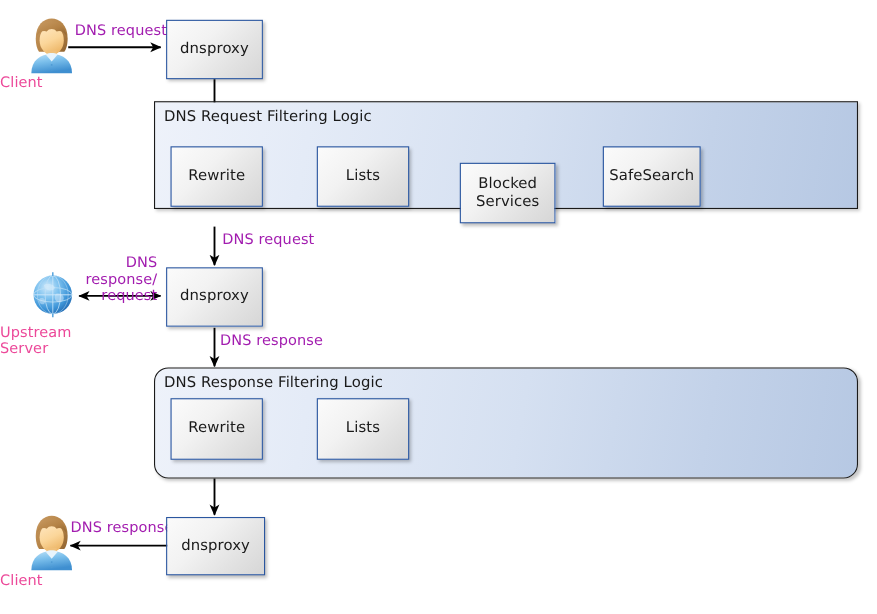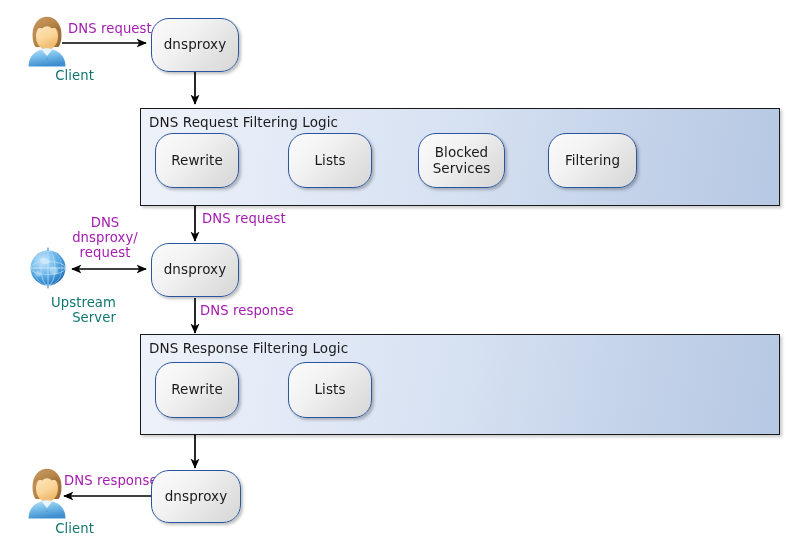--- a/index.html
+++ b/index.html
@@ -18,21 +18,21 @@
     width: 797px;
     height: 558px;
     background: #ffffff;
   }
 
   
   .node-box {
     position: absolute;
     box-sizing: border-box;
     border: 1.6px solid #2a569f;
-    border-radius: 18px;
+    border-radius: 0;
     background: linear-gradient(135deg, #fbfbfb 0%, #f2f2f2 38%, #e2e2e2 72%, #d6d6d6 100%);
     box-shadow: 2px 2px 3px rgba(0,0,0,0.25);
     display: flex;
     align-items: center;
     justify-content: center;
     text-align: center;
     color: #1a1a1a;
     font-size: 13.5px;
     line-height: 1.18;
     letter-spacing: 0.1px;
@@ -59,28 +59,28 @@
 
   
   .edge-label {
     position: absolute;
     font-size: 13.2px;
     color: #a21caf;
     white-space: nowrap;
     line-height: 1.12;
     letter-spacing: 0.1px;
   }
-  .edge-label.center { text-align: center; white-space: normal; }
+  .edge-label.center { text-align: right; white-space: normal; margin-top: 17px; }
 
   
   .actor-label {
     position: absolute;
     font-size: 13.2px;
-    color: #0f766e;
-    text-align: right;
+    color: #ec4899;
+    text-align: left;
     line-height: 1.15;
     letter-spacing: 0.1px;
   }
 
   
   #wires {
     position: absolute;
     left: 0; top: 0;
     width: 797px; height: 558px;
     pointer-events: none;
@@ -163,43 +163,43 @@
     </svg>
   </div>
   <div class="actor-label" style="left:0px; top:68px; width:94px;">Client</div>
 
   <div class="edge-label" style="left:68px; top:22px;">DNS request</div>
 
   <div class="node-box" style="left:151px; top:18px; width:88px; height:54px;">
     <span>dnsproxy</span>
   </div>
 
-  <div class="group-box" style="left:140px; top:108px; width:640px; height:98px;">
+  <div class="group-box" style="left:140px; top:92px; width:640px; height:98px;">
     <div class="group-title">DNS Request Filtering Logic</div>
   </div>
 
   <div class="node-box" style="left:155px; top:133px; width:84px; height:55px;">
     <div>
       <span>Rewrite</span>
     </div>
   </div>
   <div class="node-box" style="left:288px; top:133px; width:84px; height:55px;">
     <div>
       <span>Lists</span>
     </div>
   </div>
-  <div class="node-box" style="left:418px; top:133px; width:87px; height:55px;">
+  <div class="node-box" style="left:418px; top:148px; width:87px; height:55px;">
     <div>
       <span>Blocked</span>
       <span>Services</span>
     </div>
   </div>
   <div class="node-box" style="left:548px; top:133px; width:89px; height:55px;">
     <div>
-      <span>Filtering</span>
+      <span>SafeSearch</span>
     </div>
   </div>
 
   <div class="edge-label" style="left:202px; top:212px;">DNS request</div>
 
   <div class="icon-wrap" style="left:23px; top:243px; width:50px; height:50px;">
     <svg width="50" height="50" viewBox="0 0 50 50" xmlns="http://www.w3.org/2000/svg">
       <defs>
         <radialGradient id="globeG" cx="0.36" cy="0.3" r="0.78">
           <stop offset="0%" stop-color="#cfe9fb"></stop>
@@ -218,38 +218,38 @@
       <line x1="7.2" y1="25" x2="42.8" y2="25" stroke="#cfe9fb" stroke-width="0.9" opacity="0.9"></line>
 
       <path d="M17 16 C20 14 24 15 26 17 C28 19 26 21 23 21 C20 21 17 19 17 16 Z" fill="#d7ecfb" opacity="0.55"></path>
       <path d="M28 24 C31 23 35 25 35 28 C35 31 31 33 28.5 31 C26.5 29.5 26 25.5 28 24 Z" fill="#d7ecfb" opacity="0.5"></path>
       <path d="M14 28 C16.5 27.5 19 29.5 18 32 C17 34.5 14 34 13 32 C12.2 30.4 12.6 28.3 14 28 Z" fill="#d7ecfb" opacity="0.45"></path>
 
       <line x1="25" y1="4.5" x2="25" y2="8" stroke="#5aa5dd" stroke-width="1.4"></line>
       <line x1="25" y1="42" x2="25" y2="45.5" stroke="#5aa5dd" stroke-width="1.4"></line>
     </svg>
   </div>
-  <div class="actor-label" style="left:0px; top:295px; width:96px;margin-left:20px;">
+  <div class="actor-label" style="left:0px; top:295px; width:96px;">
     <div>Upstream</div>
     <div>Server</div>
   </div>
 
   <div class="edge-label center" style="left:67px; top:216px; width:76px;">
     <div>DNS</div>
-    <div>dnsproxy/</div>
+    <div>response/</div>
     <div>request</div>
   </div>
 
   <div class="node-box" style="left:151px; top:243px; width:88px; height:54px;">
     <span>dnsproxy</span>
   </div>
 
   <div class="edge-label" style="left:200px; top:304px;">DNS response</div>
 
-  <div class="group-box" style="left:140px; top:334px; width:640px; height:101px;">
+  <div class="group-box" style="left:140px; top:334px; width:640px; height:101px;border-radius:13px;">
     <div class="group-title">DNS Response Filtering Logic</div>
   </div>
 
   <div class="node-box" style="left:155px; top:362px; width:84px; height:56px;">
     <div>
       <span>Rewrite</span>
     </div>
   </div>
   <div class="node-box" style="left:288px; top:362px; width:84px; height:56px;">
     <div>

